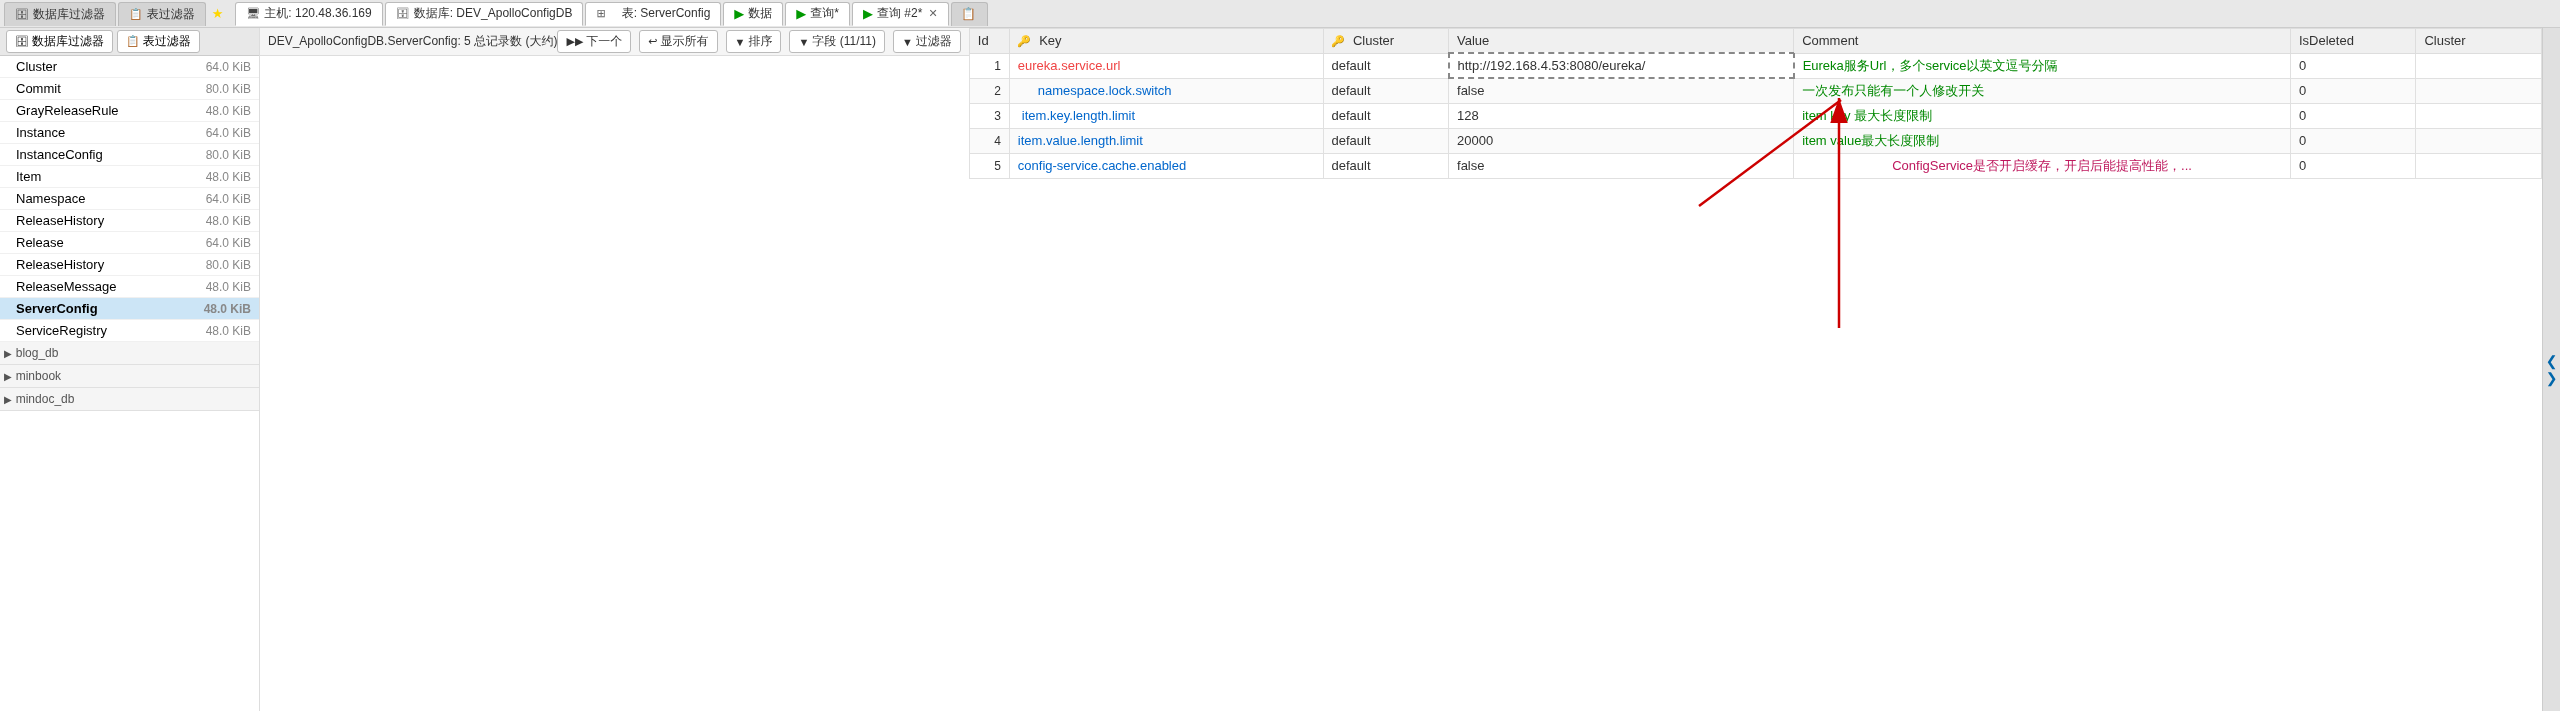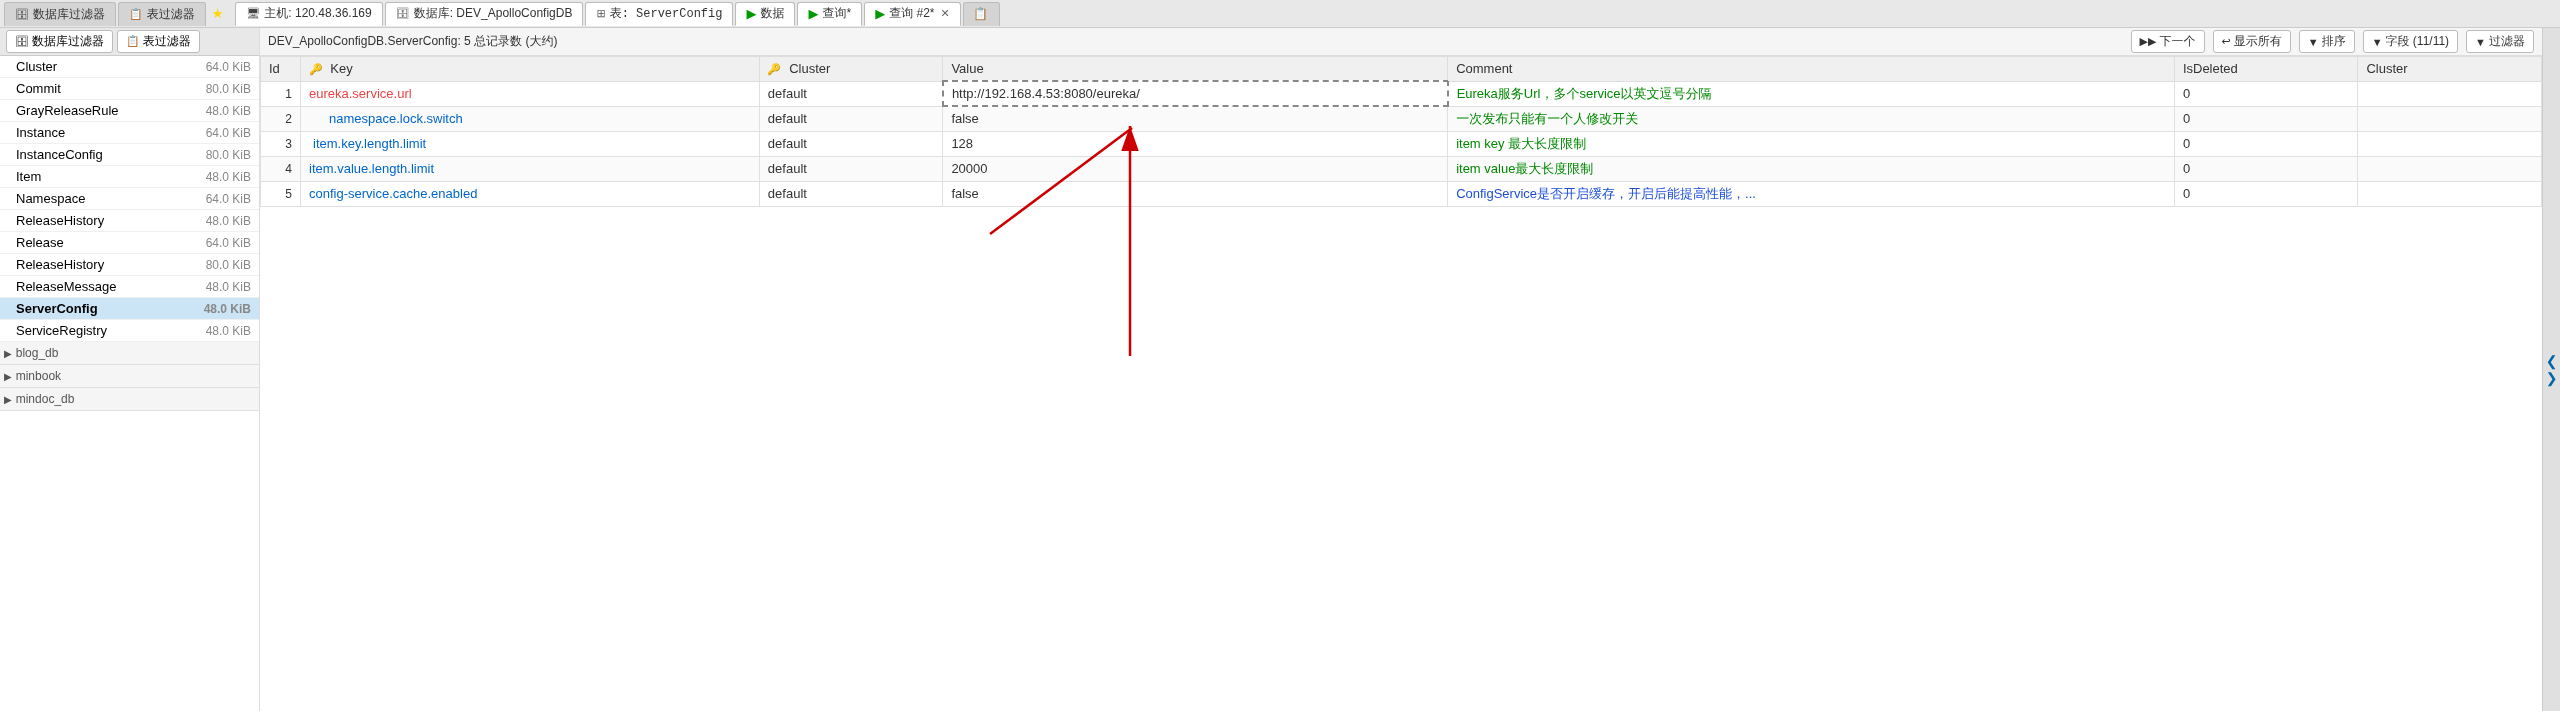--- a/index.html
+++ b/index.html
@@ -139,21 +139,21 @@
     }
     .sidebar-group .arrow {
       margin-right: 4px;
       font-size: 10px;
     }
 
     
     .content {
       flex: 1;
       display: flex;
-      flex-direction: column;
+      flex-direction: row;
       overflow: hidden;
       background: #fff;
     }
 
     
     .info-bar {
       display: flex;
       align-items: center;
       padding: 4px 8px;
       background: #f5f5f5;
@@ -315,21 +315,21 @@
   <div class="tab-item active" style="margin-left:8px;">
     <span style="color:#444;font-size:11px;">🖥</span>
     <span style="margin-left:4px;">主机: 120.48.36.169</span>
   </div>
   <div class="tab-item active">
     <span style="color:#444;font-size:11px;">🗄</span>
     <span style="margin-left:4px;">数据库: DEV_ApolloConfigDB</span>
   </div>
   <div class="tab-item active">
     <span style="color:#666;font-size:11px;">⊞</span>
-    <span style="margin-left:4px;font-family:Liberation Mono, monospace;">表: ServerConfig</span>
+    <span style="margin-left:16px;">表: ServerConfig</span>
   </div>
   <div class="tab-item active">
     <span style="color:#009900;font-size:13px;">▶</span>
     <span style="margin-left:4px;">数据</span>
   </div>
   <div class="tab-item active">
     <span style="color:#009900;font-size:13px;">▶</span>
     <span style="margin-left:4px;">查询*</span>
   </div>
   <div class="tab-item active">
@@ -517,21 +517,21 @@
               <td class="col-value">20000</td>
               <td class="col-comment" style="color: rgb(0, 136, 0);">item value最大长度限制</td>
               <td class="col-isdeleted">0</td>
               <td class="col-deleteda"></td>
             </tr>
             <tr>
               <td class="row-num">5</td>
               <td class="col-key" style="color: rgb(0, 102, 204);">config-service.cache.enabled</td>
               <td class="col-cluster">default</td>
               <td class="col-value">false</td>
-              <td class="col-comment" style="color: #1d4ed8;">ConfigService是否开启缓存，开启后能提高性能，...</td>
+              <td class="col-comment" style="color: #be185d; text-align: center;">ConfigService是否开启缓存，开启后能提高性能，...</td>
               <td class="col-isdeleted">0</td>
               <td class="col-deleteda"></td>
             </tr>
           </tbody>
       </table>
 
       <svg class="arrow-overlay" xmlns="http://www.w3.org/2000/svg">
 
         <defs>
           <marker id="arrowhead" markerWidth="10" markerHeight="7" refX="10" refY="3.5" orient="auto">

